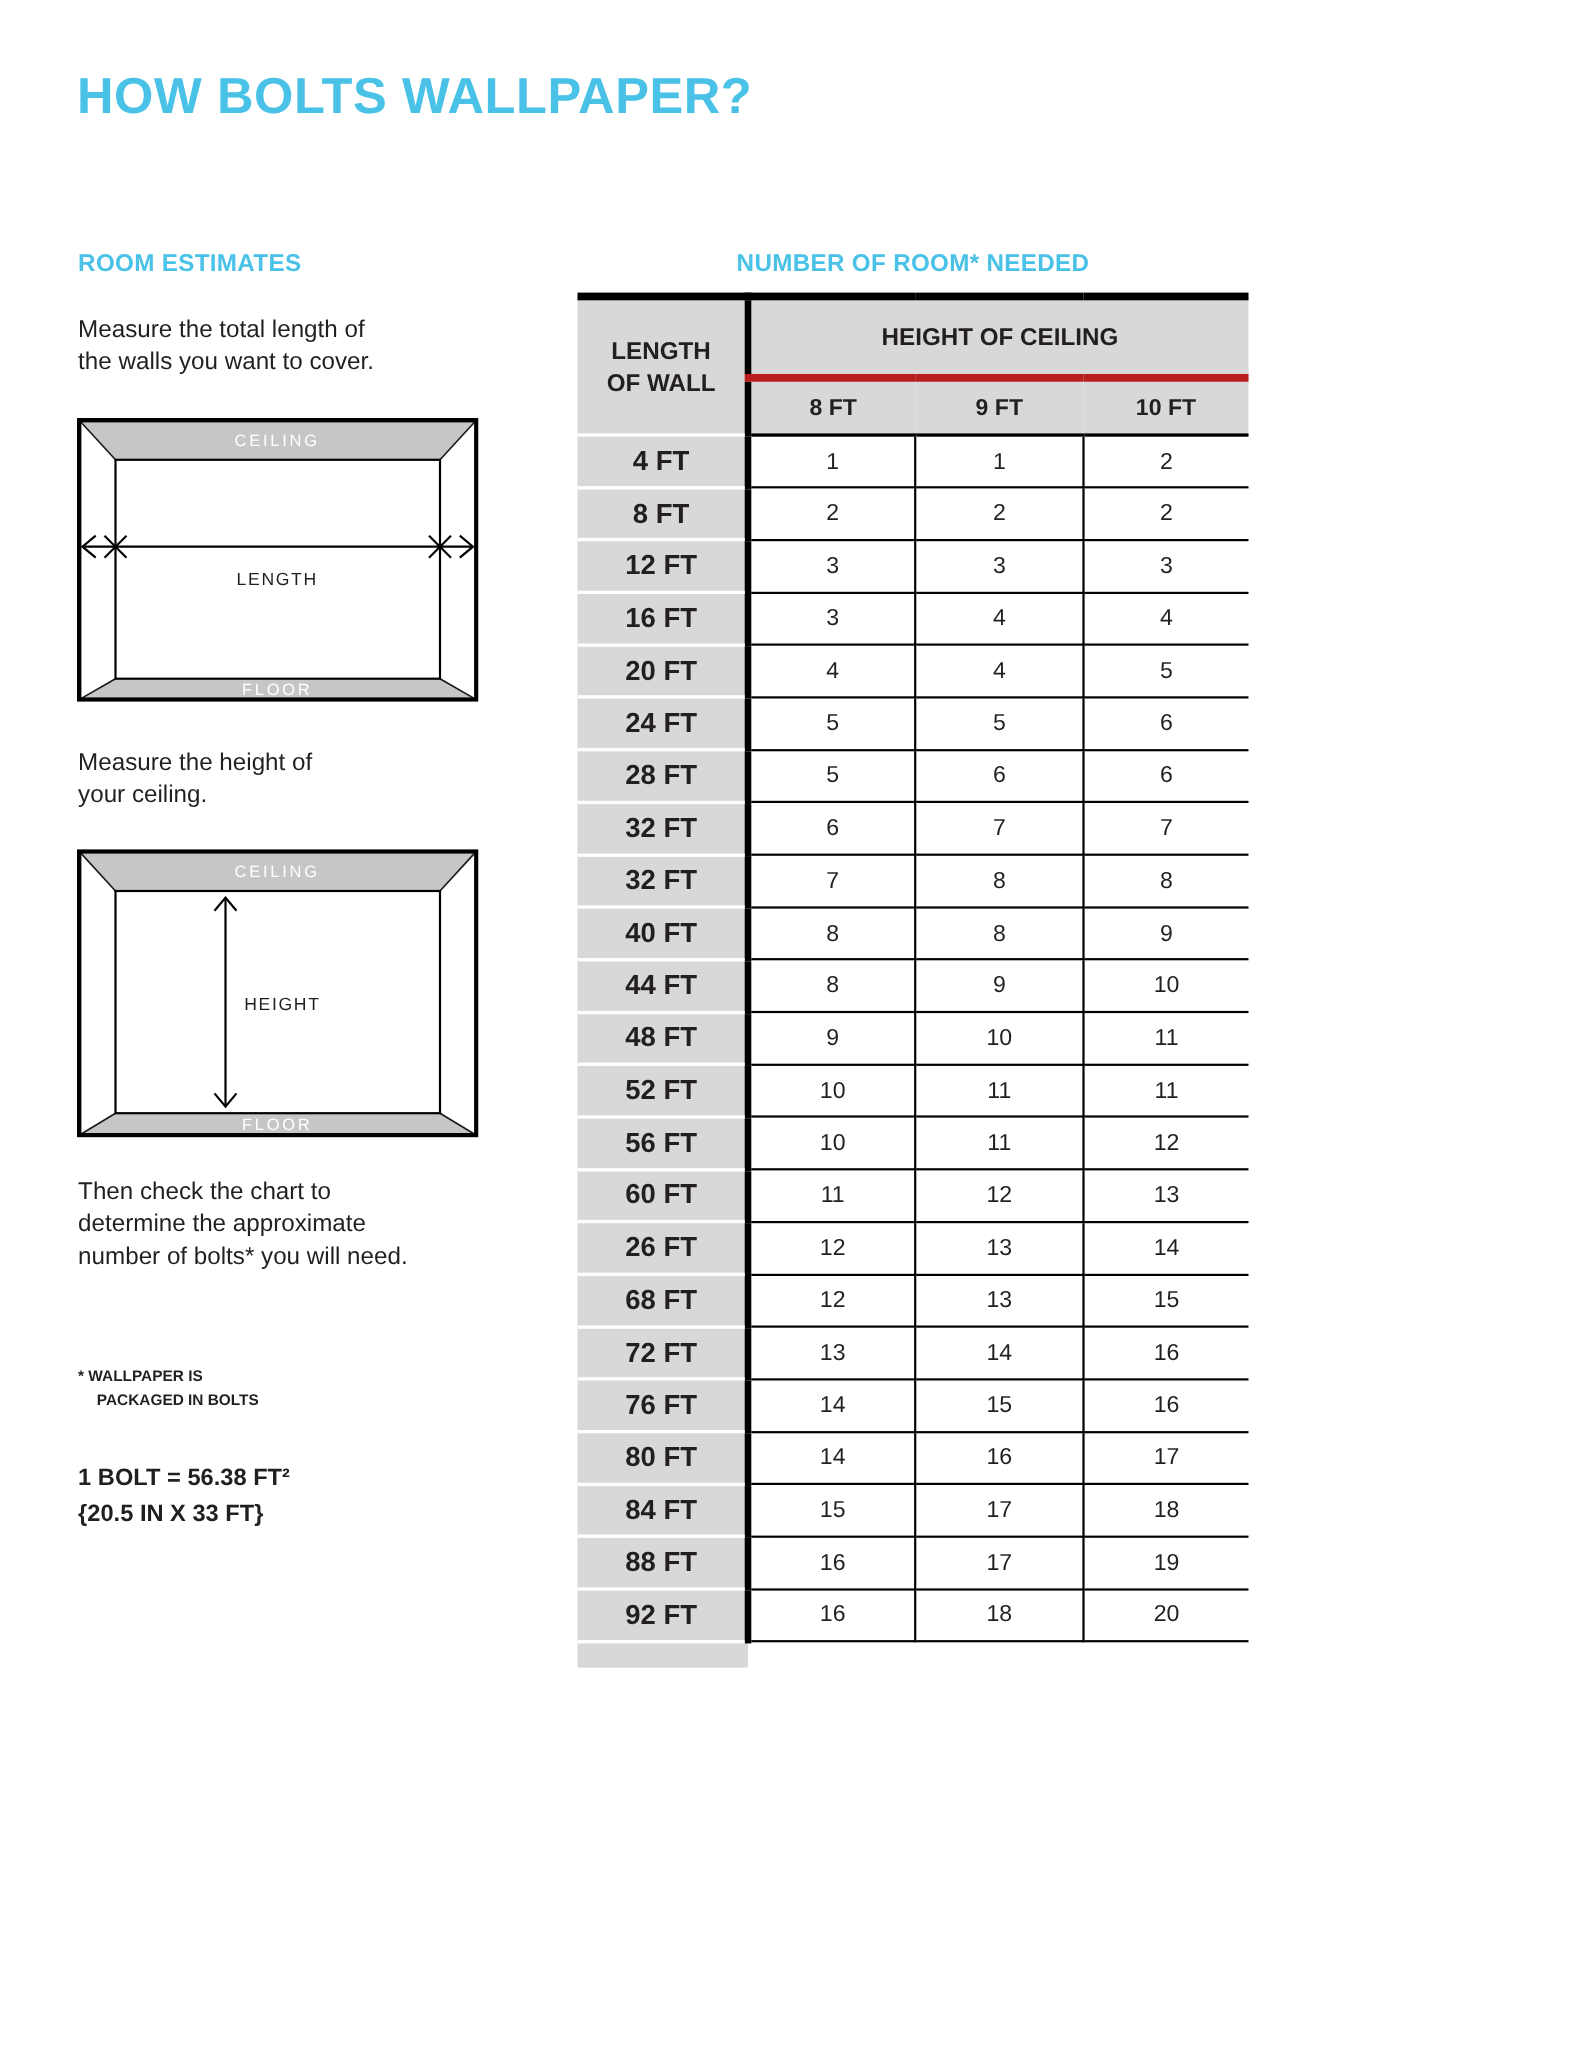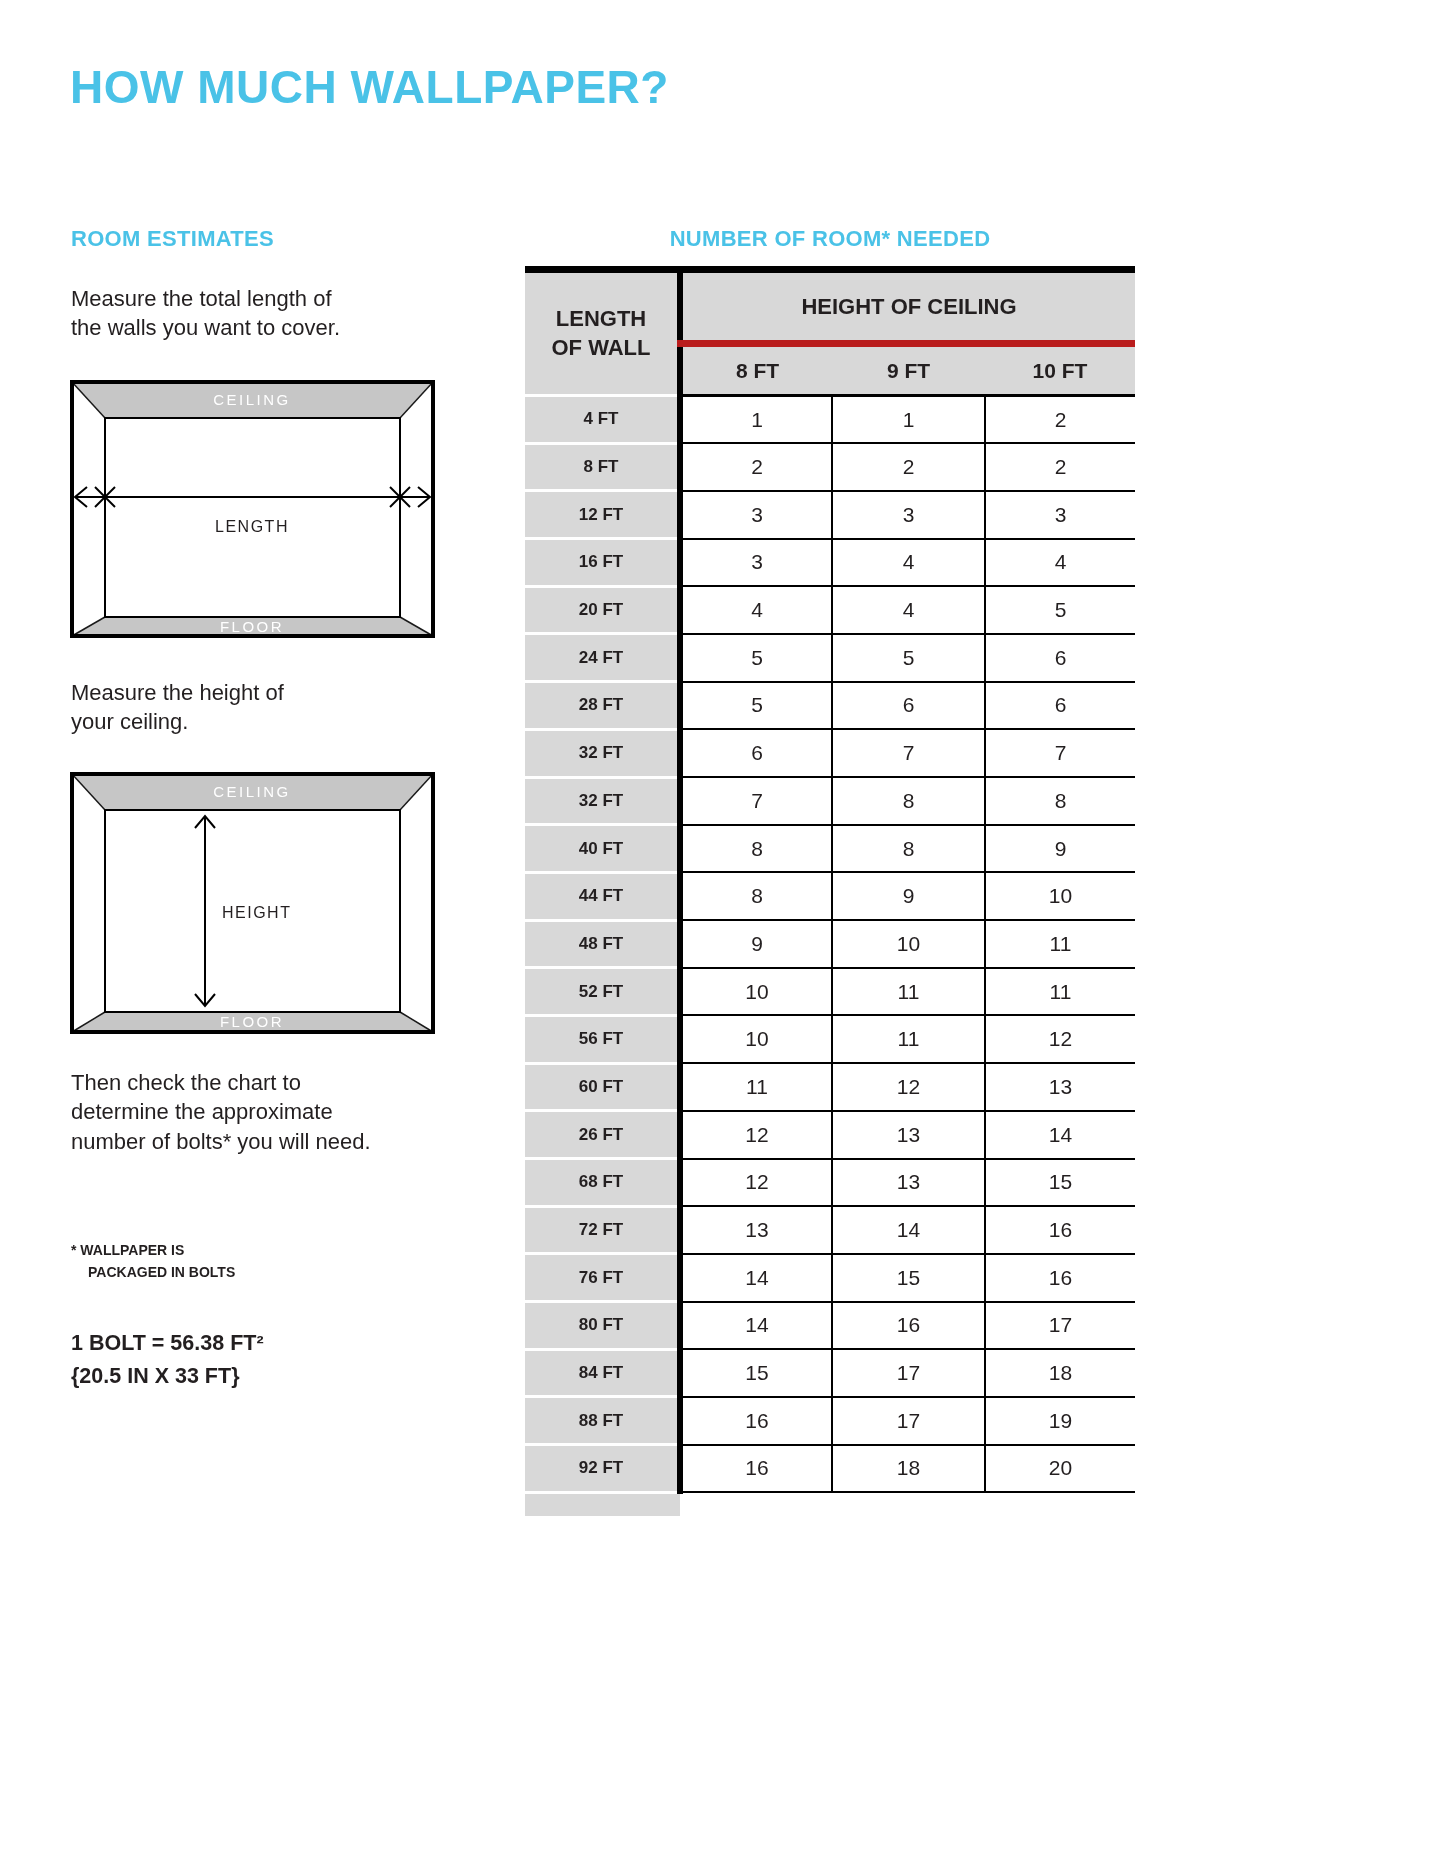--- a/index.html
+++ b/index.html
@@ -76,33 +76,33 @@
   .group-header{
     background:var(--cell-gray); font-size:22px; font-weight:700;
     height:74px; border-bottom:7px solid #b91c1c;
   }
   .sub-header th{
     background:var(--cell-gray); font-size:21px; font-weight:700;
     height:52px; border-bottom:3px solid #000;
   }
   .bolt-table tbody tr{ height:47.7px; }
   .len-cell{
-    background:var(--cell-gray); font-size:17px; font-weight:700;
+    background:var(--cell-gray); font-size:25px; font-weight:700;
     border-right:6px solid #000; border-bottom:3px solid #fff;
   }
   .val-cell{ font-size:21px; border:2px solid #000; }
   .val-cell:last-child{ border-right:none; }
   .tail-row{ height:24px; }
   .tail-cell{ background:var(--cell-gray); border:none; }
   .tail-spacer{ border:none; }
 </style>
 </head>
 <body>
 
-<h1 class="abs title">HOW MUCH WALLPAPER?</h1>
+<h1 class="abs title">HOW BOLTS WALLPAPER?</h1>
 
 <h2 class="abs section-heading room-heading">ROOM ESTIMATES</h2>
 
 <p class="abs step step1">Measure the total length of
 the walls you want to cover.</p>
 
 <svg class="abs diagram1" width="365" height="258" viewBox="0 0 365 258">
   <rect x="2" y="2" width="361" height="254" fill="#ffffff"></rect>
   <polygon class="band" points="2,2 363,2 330,38 35,38"></polygon>
   <polygon class="band" points="2,256 363,256 330,237 35,237"></polygon>

